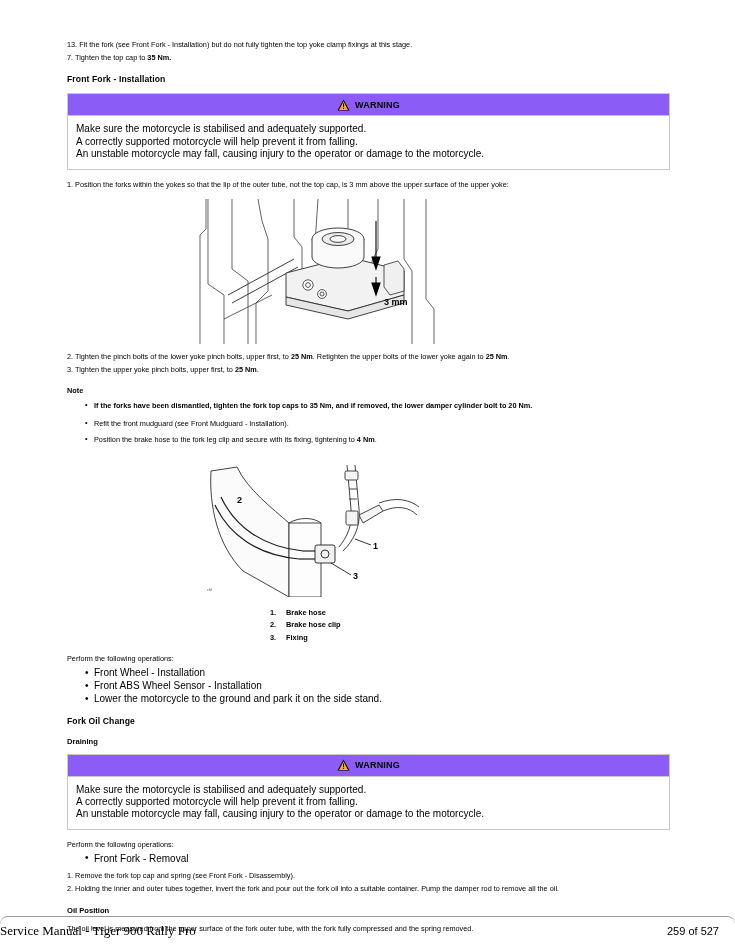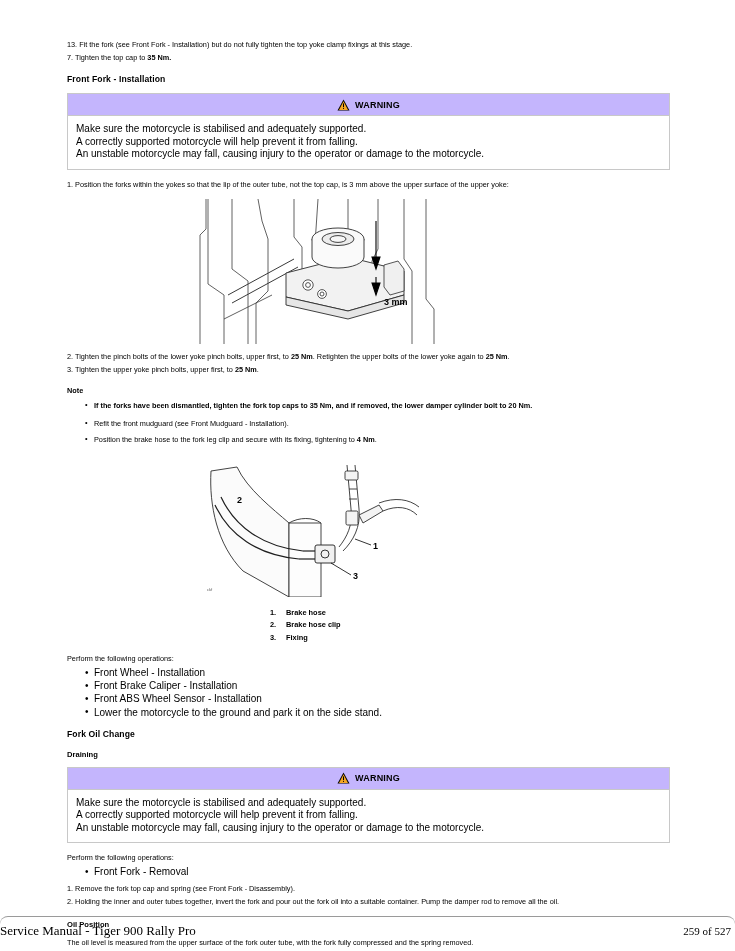--- a/index.html
+++ b/index.html
@@ -43,21 +43,21 @@
     font-weight: bold;
     margin: 11px 0 8px 0;
   }
 
   .warnbox {
     border: 1px solid #c8c8c8;
     margin: 0 0 0 0;
     width: 601px;
   }
   .warnhead {
-    background: #c4b5fd;
+    background: #8b5cf6;
     border-bottom: 1px solid #c8c8c8;
     height: 21px;
     display: flex;
     align-items: center;
     justify-content: center;
     gap: 5px;
   }
   .warnhead .wtxt {
     font-size: 9px;
     font-weight: bold;
@@ -152,23 +152,23 @@
   }
   .footer .left {
     position: absolute;
     left: 0px;
     top: 6px;
     font-family: "Liberation Serif", serif;
     font-size: 13px;
   }
   .footer .right {
     position: absolute;
-    right: 4px;
+    right: 16px;
     top: 8px;
-    font-family: Liberation Serif, serif;
+    font-family: Liberation Sans, sans-serif;
     font-size: 11px;
   }
 </style>
 </head>
 <body>
 
 <div class="page">
 
   <div class="numlist">
     <div>
@@ -338,21 +338,20 @@
       </div>
     <div class="row">
         <span class="n">3.</span>
         <span>Fixing</span>
       </div>
   </div>
 
   <div class="perform">Perform the following operations:</div>
   <ul class="plain">
     <li><span>Front Wheel - Installation</span></li>
-    <li><span>Front Brake Caliper - Installation</span></li>
     <li><span>Front ABS Wheel Sensor - Installation</span></li>
     <li><span>Lower the motorcycle to the ground and park it on the side stand.</span></li>
   </ul>
 
   <h2 class="section">Fork Oil Change</h2>
   <h3 class="sub">Draining</h3>
 
   <div class="warnbox">
     <div class="warnhead">
       <span class="tri">

